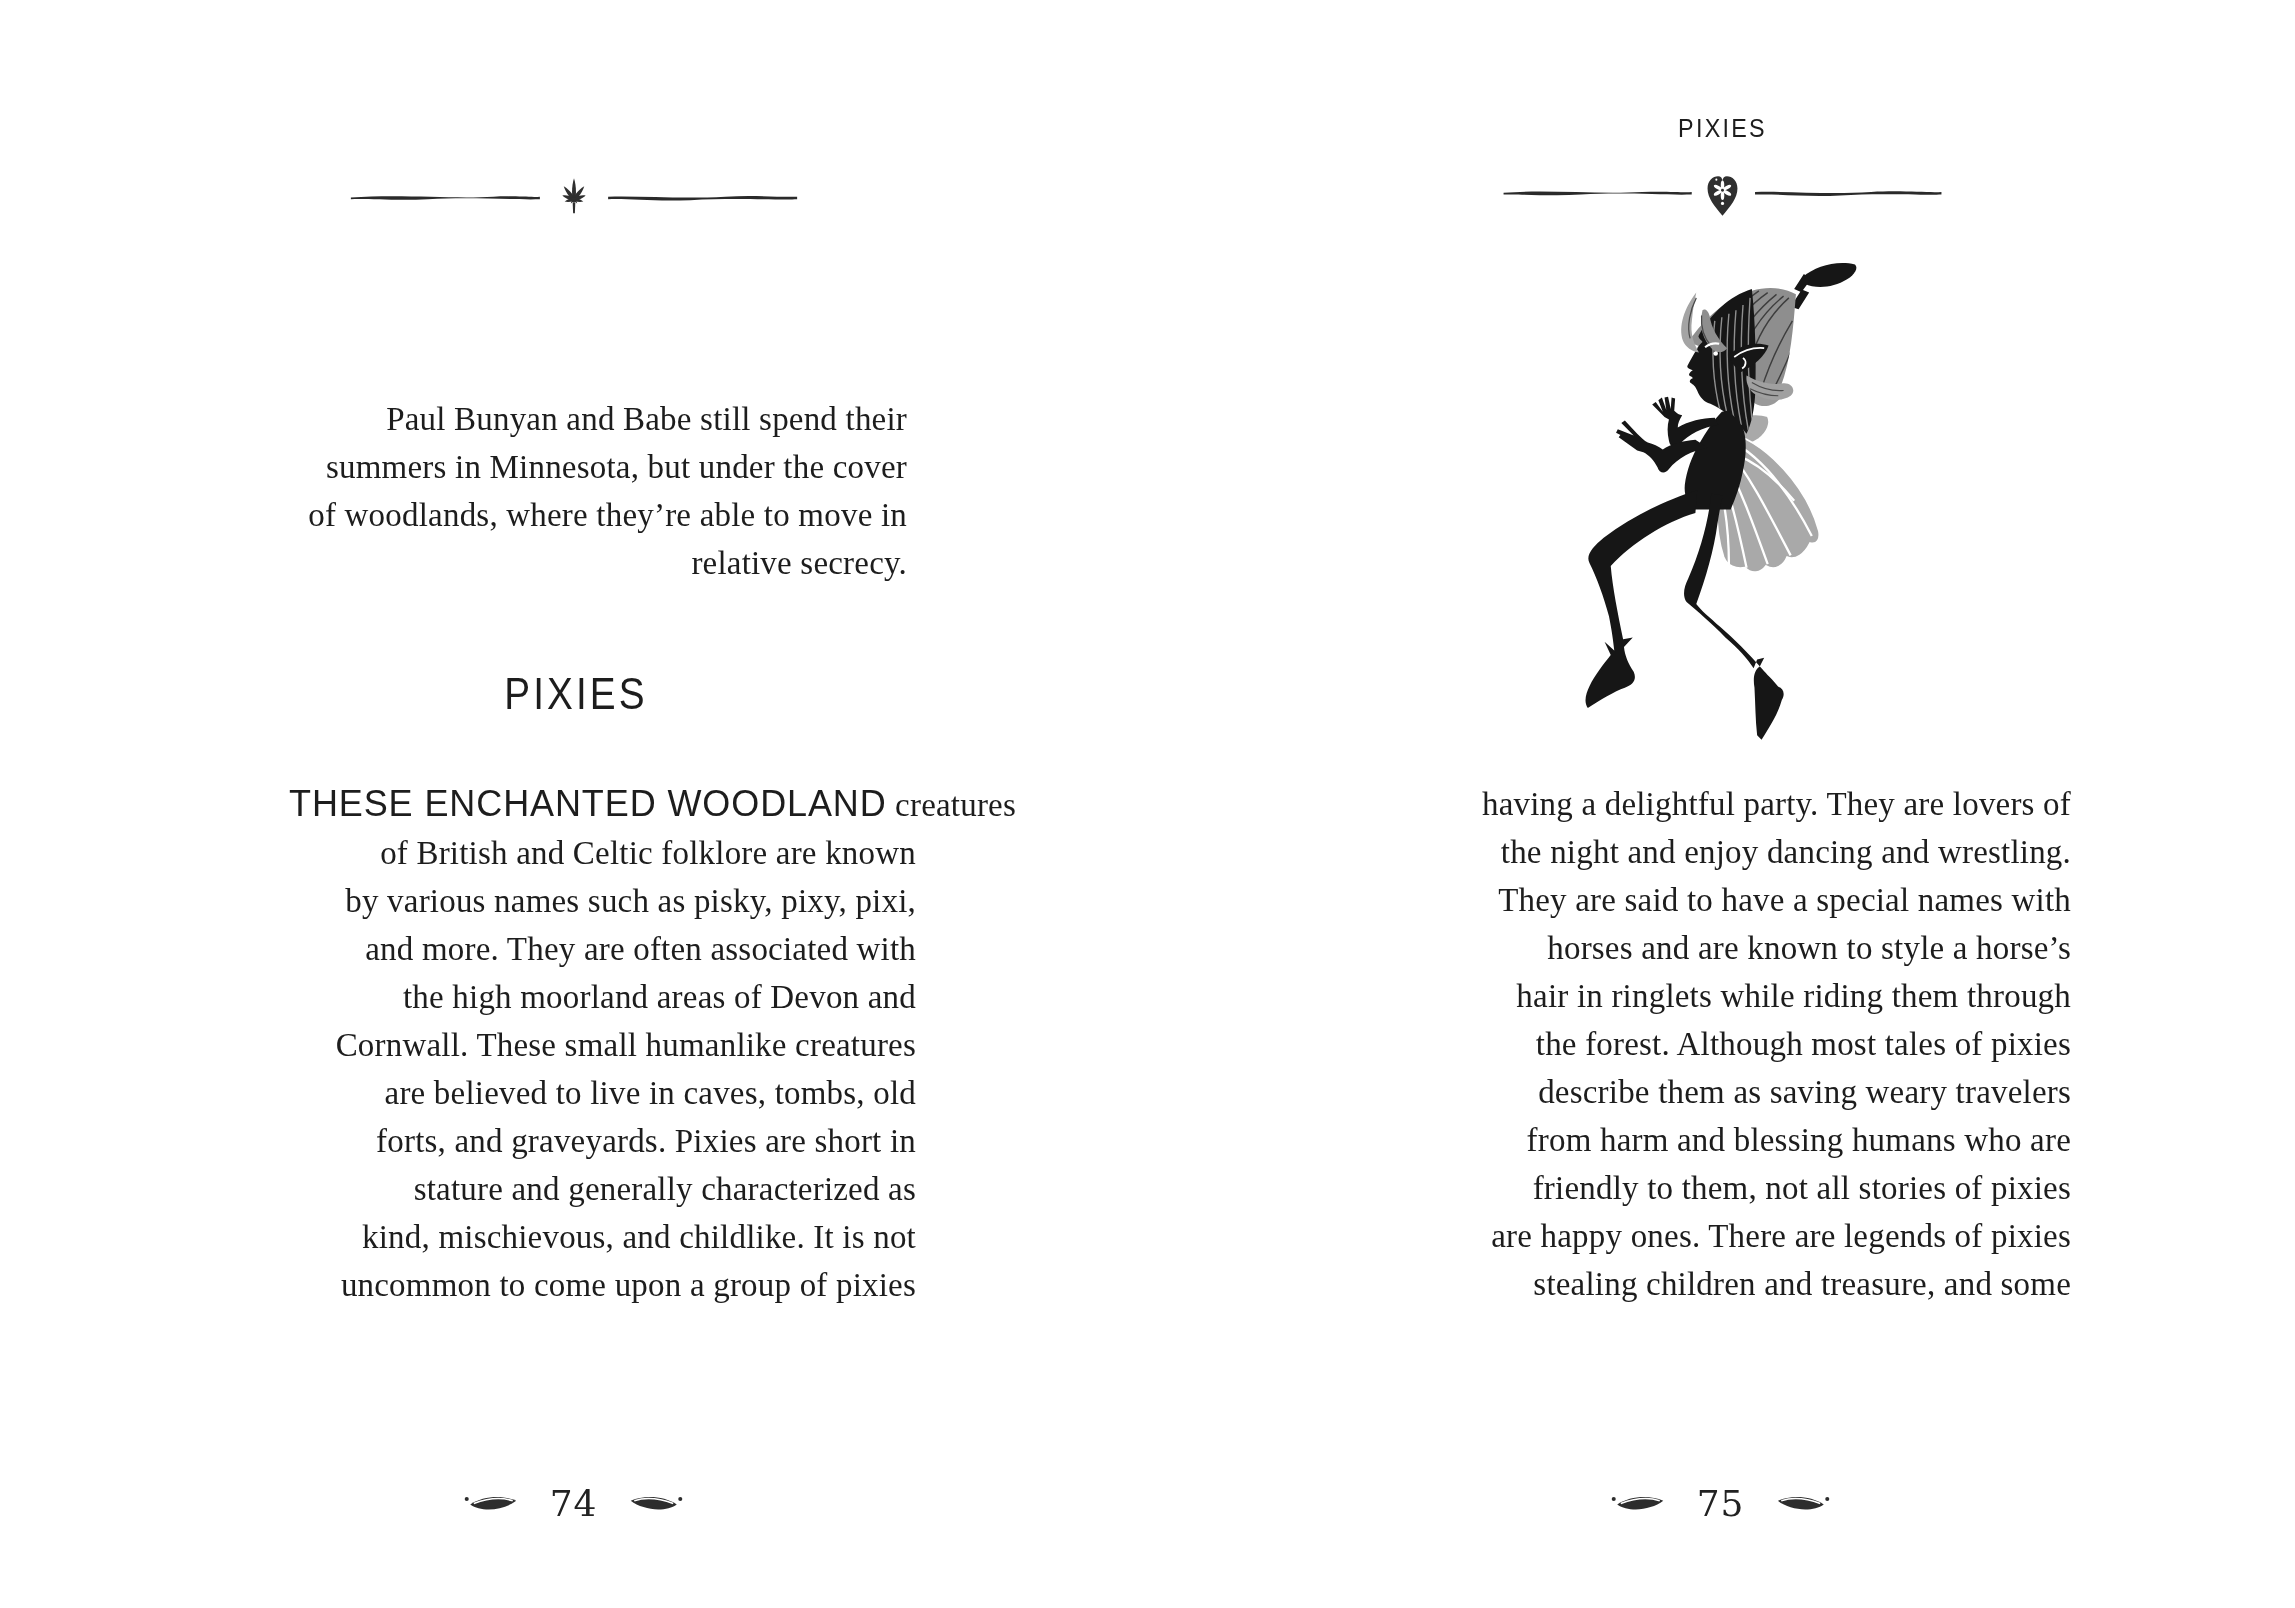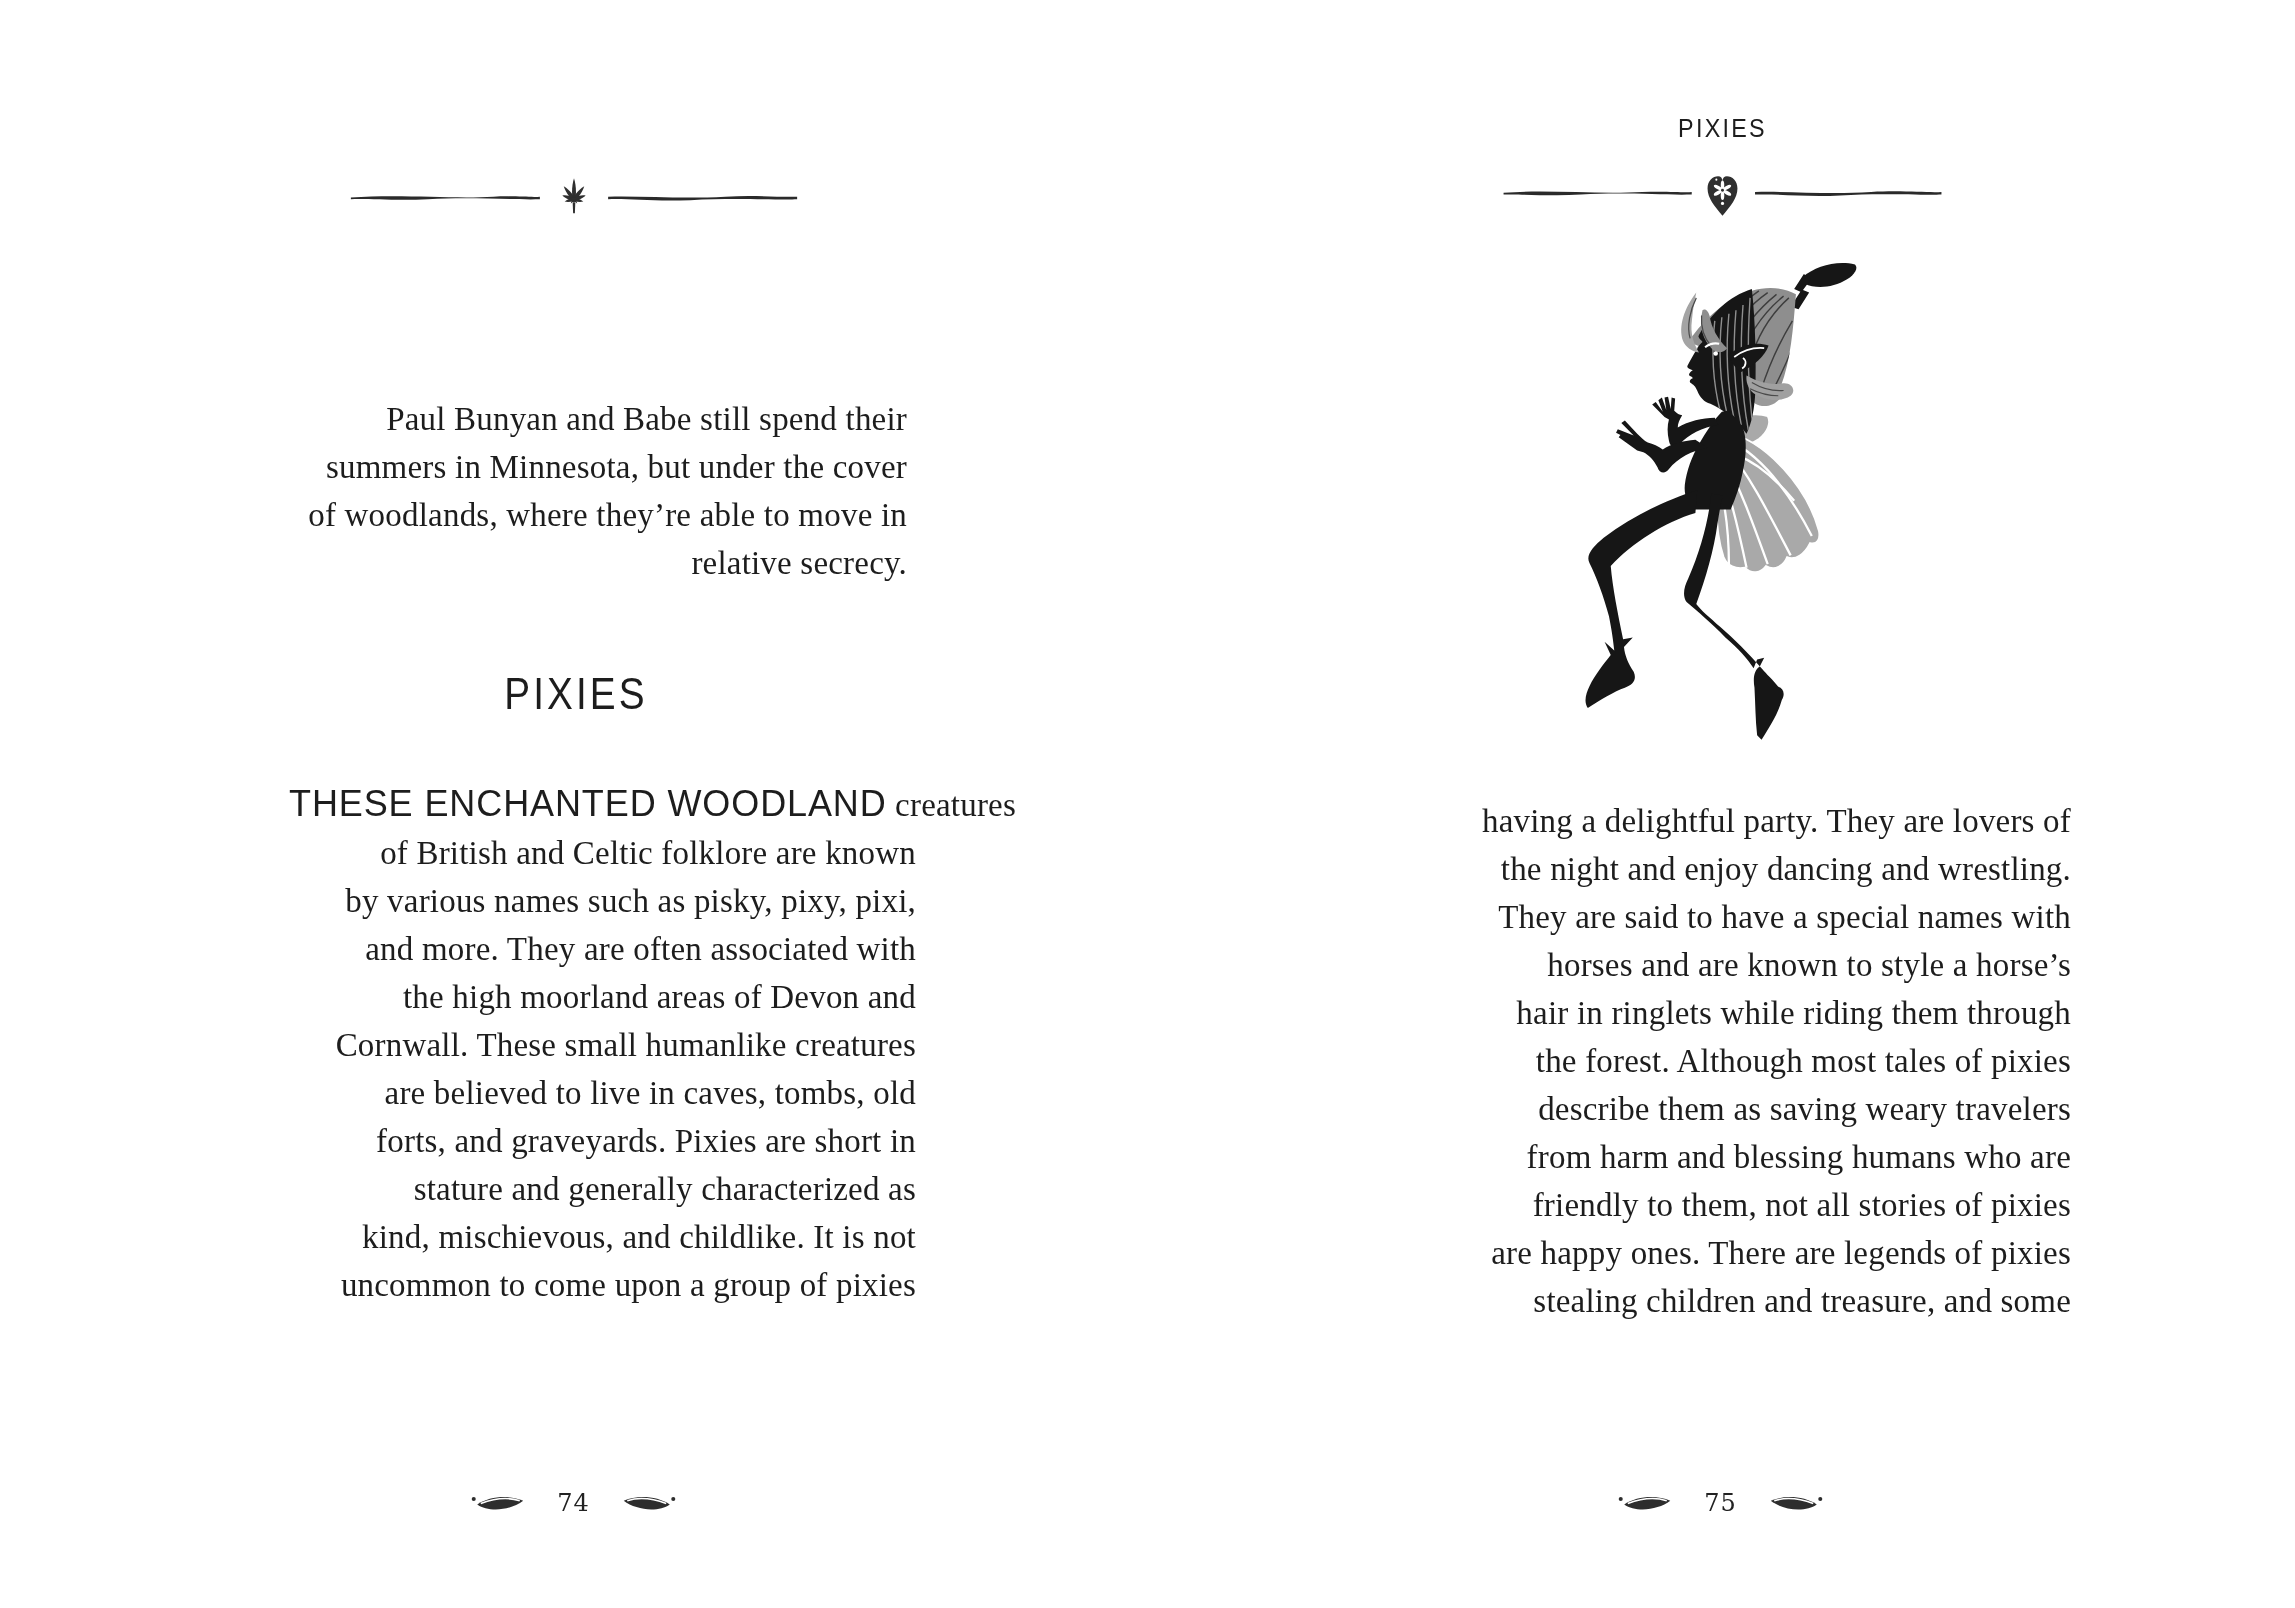--- a/index.html
+++ b/index.html
@@ -19,34 +19,34 @@
     transform:scaleX(.88);transform-origin:center;
   }
   #running-head{
     left:1590px;top:113px;width:265px;text-align:center;
     font-family:"Liberation Sans", sans-serif;
     font-size:26.5px;font-weight:500;letter-spacing:2.6px;
     transform:scaleX(.88);transform-origin:center;
   }
   #para1{left:289px;top:395px;width:618px;}
   #para2{left:289px;top:780px;width:627px;}
-  #para3{left:1435px;top:780px;width:636px;margin-top:17px;}
+  #para3{left:1435px;top:780px;width:636px;}
   .lead-in{
     font-family:"Liberation Sans", sans-serif;
     font-size:36px;font-weight:500;letter-spacing:0.9px;
   }
   .footer{
     display:flex;align-items:center;justify-content:center;gap:30px;
     width:265px;height:44px;
   }
   #footer-left{left:441px;top:1481px;}
   #footer-right{left:1588px;top:1481px;}
   .pagenum{
     font-family:"DejaVu Serif", serif;
-    font-size:24px;letter-spacing:0.9px;color:#222;
+    font-size:36px;letter-spacing:0.9px;color:#222;
   }
   svg{display:block;}
 </style>
 </head>
 <body>
 
 <div class="abs" style="left:347px;top:173px;">
   <svg width="454" height="49" viewBox="0 0 514 56">
     <path d="M2,28 C60,24 120,30 165,27 C190,26 210,28 218,27 L218,30 C190,31 140,27 90,30 C55,32 20,29 2,30 Z" fill="#2a2a2a"></path>
     <path d="M296,27 C340,26 380,30 430,27 C465,25 495,28 512,27 L512,30 C490,31 440,28 390,31 C350,33 320,29 296,30 Z" fill="#2a2a2a"></path>

